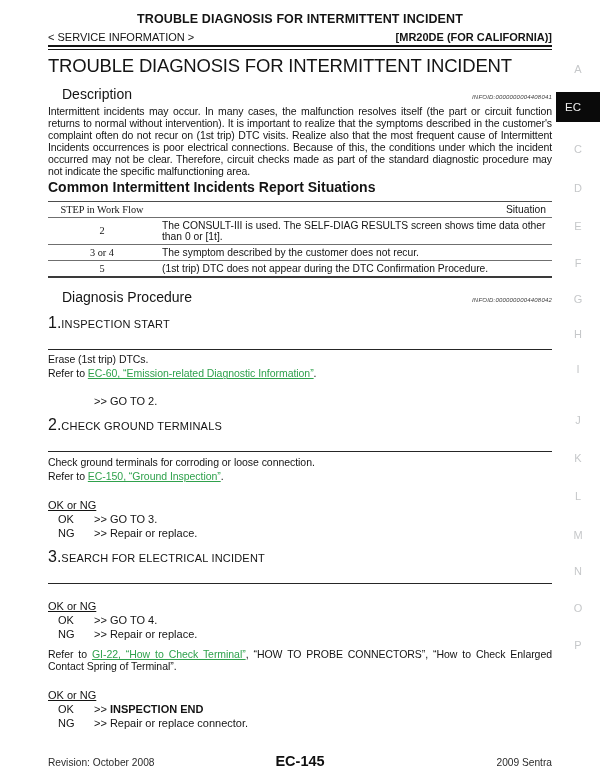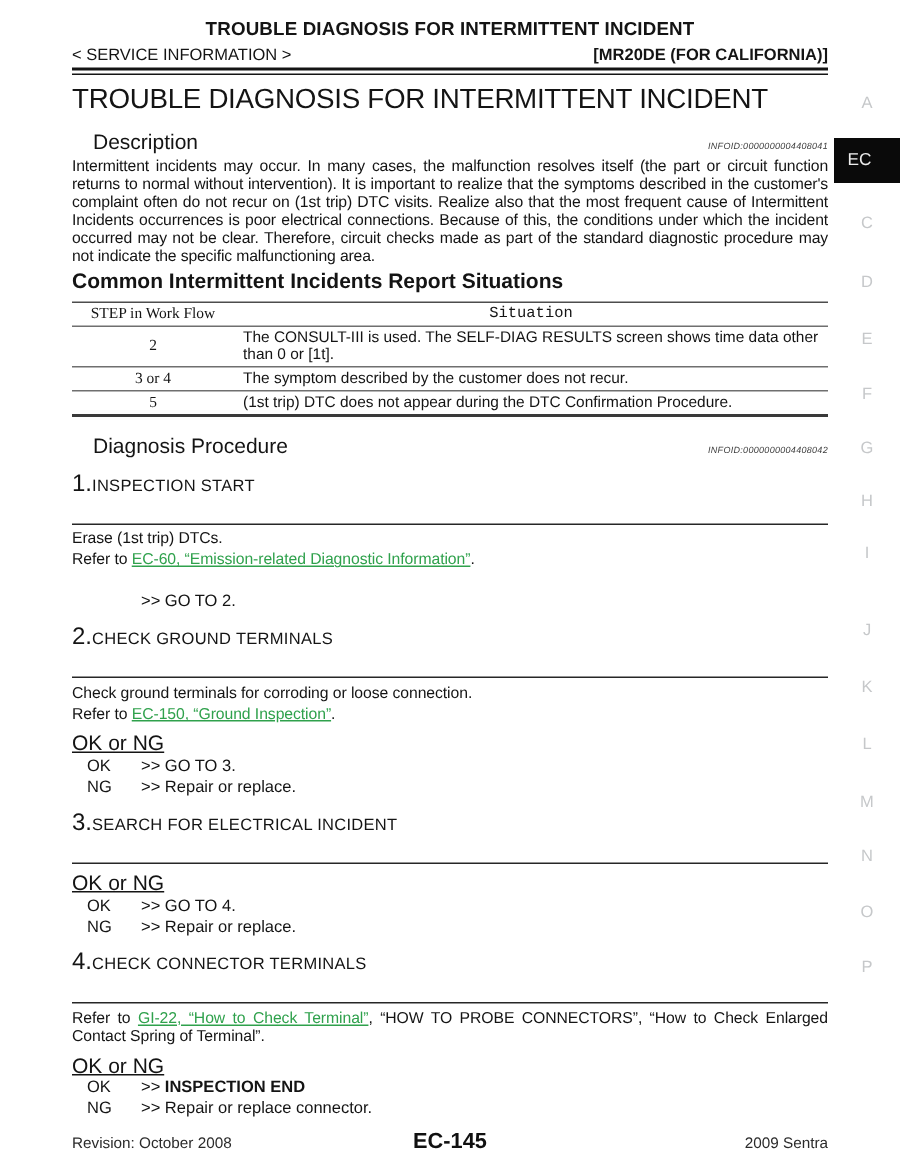--- a/index.html
+++ b/index.html
@@ -21,32 +21,32 @@
   .infoid{font-size:6px;font-style:italic;color:#3d3d3d;letter-spacing:.2px;}
   
   .desc-para{font-size:10.5px;line-height:12.1px;margin:3px 0 0 0;text-align:justify;letter-spacing:-.1px;}
   .subhead{font-size:14px;font-weight:bold;margin:1px 0 0 0;}
   
   table.sit-table{width:100%;border-collapse:collapse;margin-top:6px;font-size:10.3px;
     border-top:1px solid #4d4d4d;border-bottom:2px solid #3a3a3a;}
   .sit-table th{font-weight:400;}
   .sit-table th,.sit-table td{padding:2px 6px;border-bottom:1px solid #6f6f6f;line-height:11px;}
   .sit-table .c-step{width:96px;text-align:center;font-family:Liberation Serif, serif;}
-  .sit-table th.c-sit{text-align:center;font-family:Liberation Mono, monospace;}
+  .sit-table th.c-sit{text-align:right;}
   .sit-table td.c-sit{text-align:left;}
   
   .proc-head{margin-top:11px;}
   .step{margin-top:9px;}
   .step-head{border-bottom:1px solid #262626;padding-bottom:17px;}
   .step-num{font-size:16px;}
   .step-title{font-size:11px;letter-spacing:.2px;}
   .step p{font-size:10.5px;line-height:11.9px;margin:2.5px 0 0 0;text-align:justify;letter-spacing:-.05px;}
   .step p.first{margin-top:4.5px;}
   .link{color:#2fa14c;text-decoration:underline;cursor:pointer;}
-  .okng{font-size:14px;text-decoration:underline;margin-top:4px;width:max-content;}
+  .okng{font-size:11px;text-decoration:underline;margin-top:16px;width:max-content;}
   .gap{height:13px;}
   .result{font-size:11px;margin-top:2.5px;padding-left:10px;display:flex;line-height:11.5px;}
   .res-label{width:36px;flex:none;}
   .res-bold{font-weight:bold;}
   
   .footer{position:absolute;left:48px;width:504px;bottom:7px;display:grid;
     grid-template-columns:1fr auto 1fr;align-items:baseline;font-size:10.2px;color:#2b2b2b;}
   .f-center{font-weight:bold;font-size:14.5px;color:#101010;}
   .f-right{text-align:right;}
   
@@ -134,21 +134,20 @@
         <div class="result">
           <span class="res-label">OK</span>
           <span><span>&gt;&gt; </span><span>GO TO 4.</span></span>
         </div>
         <div class="result">
           <span class="res-label">NG</span>
           <span><span>&gt;&gt; </span><span>Repair or replace.</span></span>
         </div>
       </div>
       <div class="step">
-        <div class="step-head"><span class="step-num">4.</span><span class="step-title">CHECK CONNECTOR TERMINALS</span></div>
         <p class="first"><span>Refer to </span><span class="link">GI-22, “How to Check Terminal”</span><span>, “HOW TO PROBE CONNECTORS”, “How to Check Enlarged Contact Spring of Terminal”.</span></p>
         <div class="okng">OK or NG</div>
         <div class="result">
           <span class="res-label">OK</span>
           <span><span>&gt;&gt; </span><span class="res-bold">INSPECTION END</span></span>
         </div>
         <div class="result">
           <span class="res-label">NG</span>
           <span><span>&gt;&gt; </span><span>Repair or replace connector.</span></span>
         </div>

